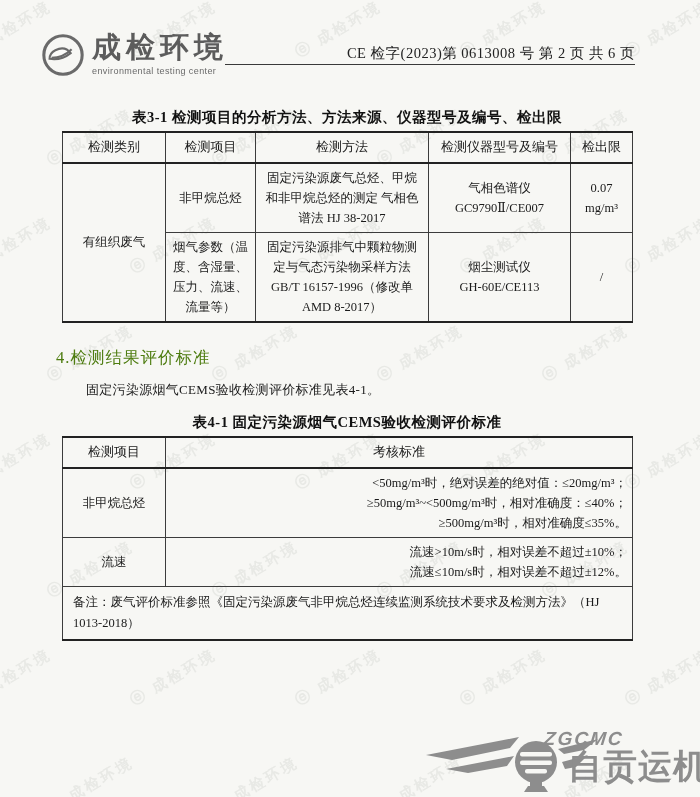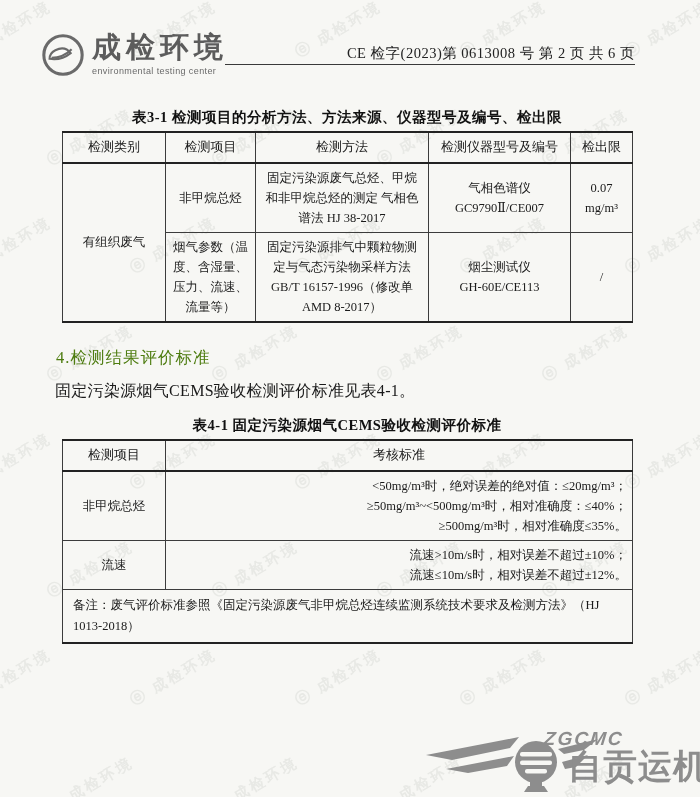--- a/index.html
+++ b/index.html
@@ -73,22 +73,22 @@
   .t32{margin-top:8px;}
   .t41 .std{text-align:right;padding-left:10px;}
   .t41 .note-cell{text-align:left;padding:5px 10px;line-height:1.7;}
 
   
   .sec-heading{
     margin:24px 0 0 56px;
     font-size:16.5px;font-weight:normal;color:#4d7c0f;letter-spacing:1px;
   }
   .sec-para{
-    margin:12px 0 14px 55px;
-    font-size:16px;color:#1a1a1a;letter-spacing:0.3px;
+    margin:12px 0 14px 86px;
+    font-size:13px;color:#1a1a1a;letter-spacing:0.3px;
   }
   .t41-wrap{margin-top:6px;}
 
   
   .footer-logo{
     position:absolute;right:4px;bottom:4px;z-index:2;
     width:272px;height:64px;
   }
   .footer-logo svg{position:absolute;left:0;top:0;}
   .fl-text{position:absolute;right:2px;top:0;text-align:left;width:150px;}

